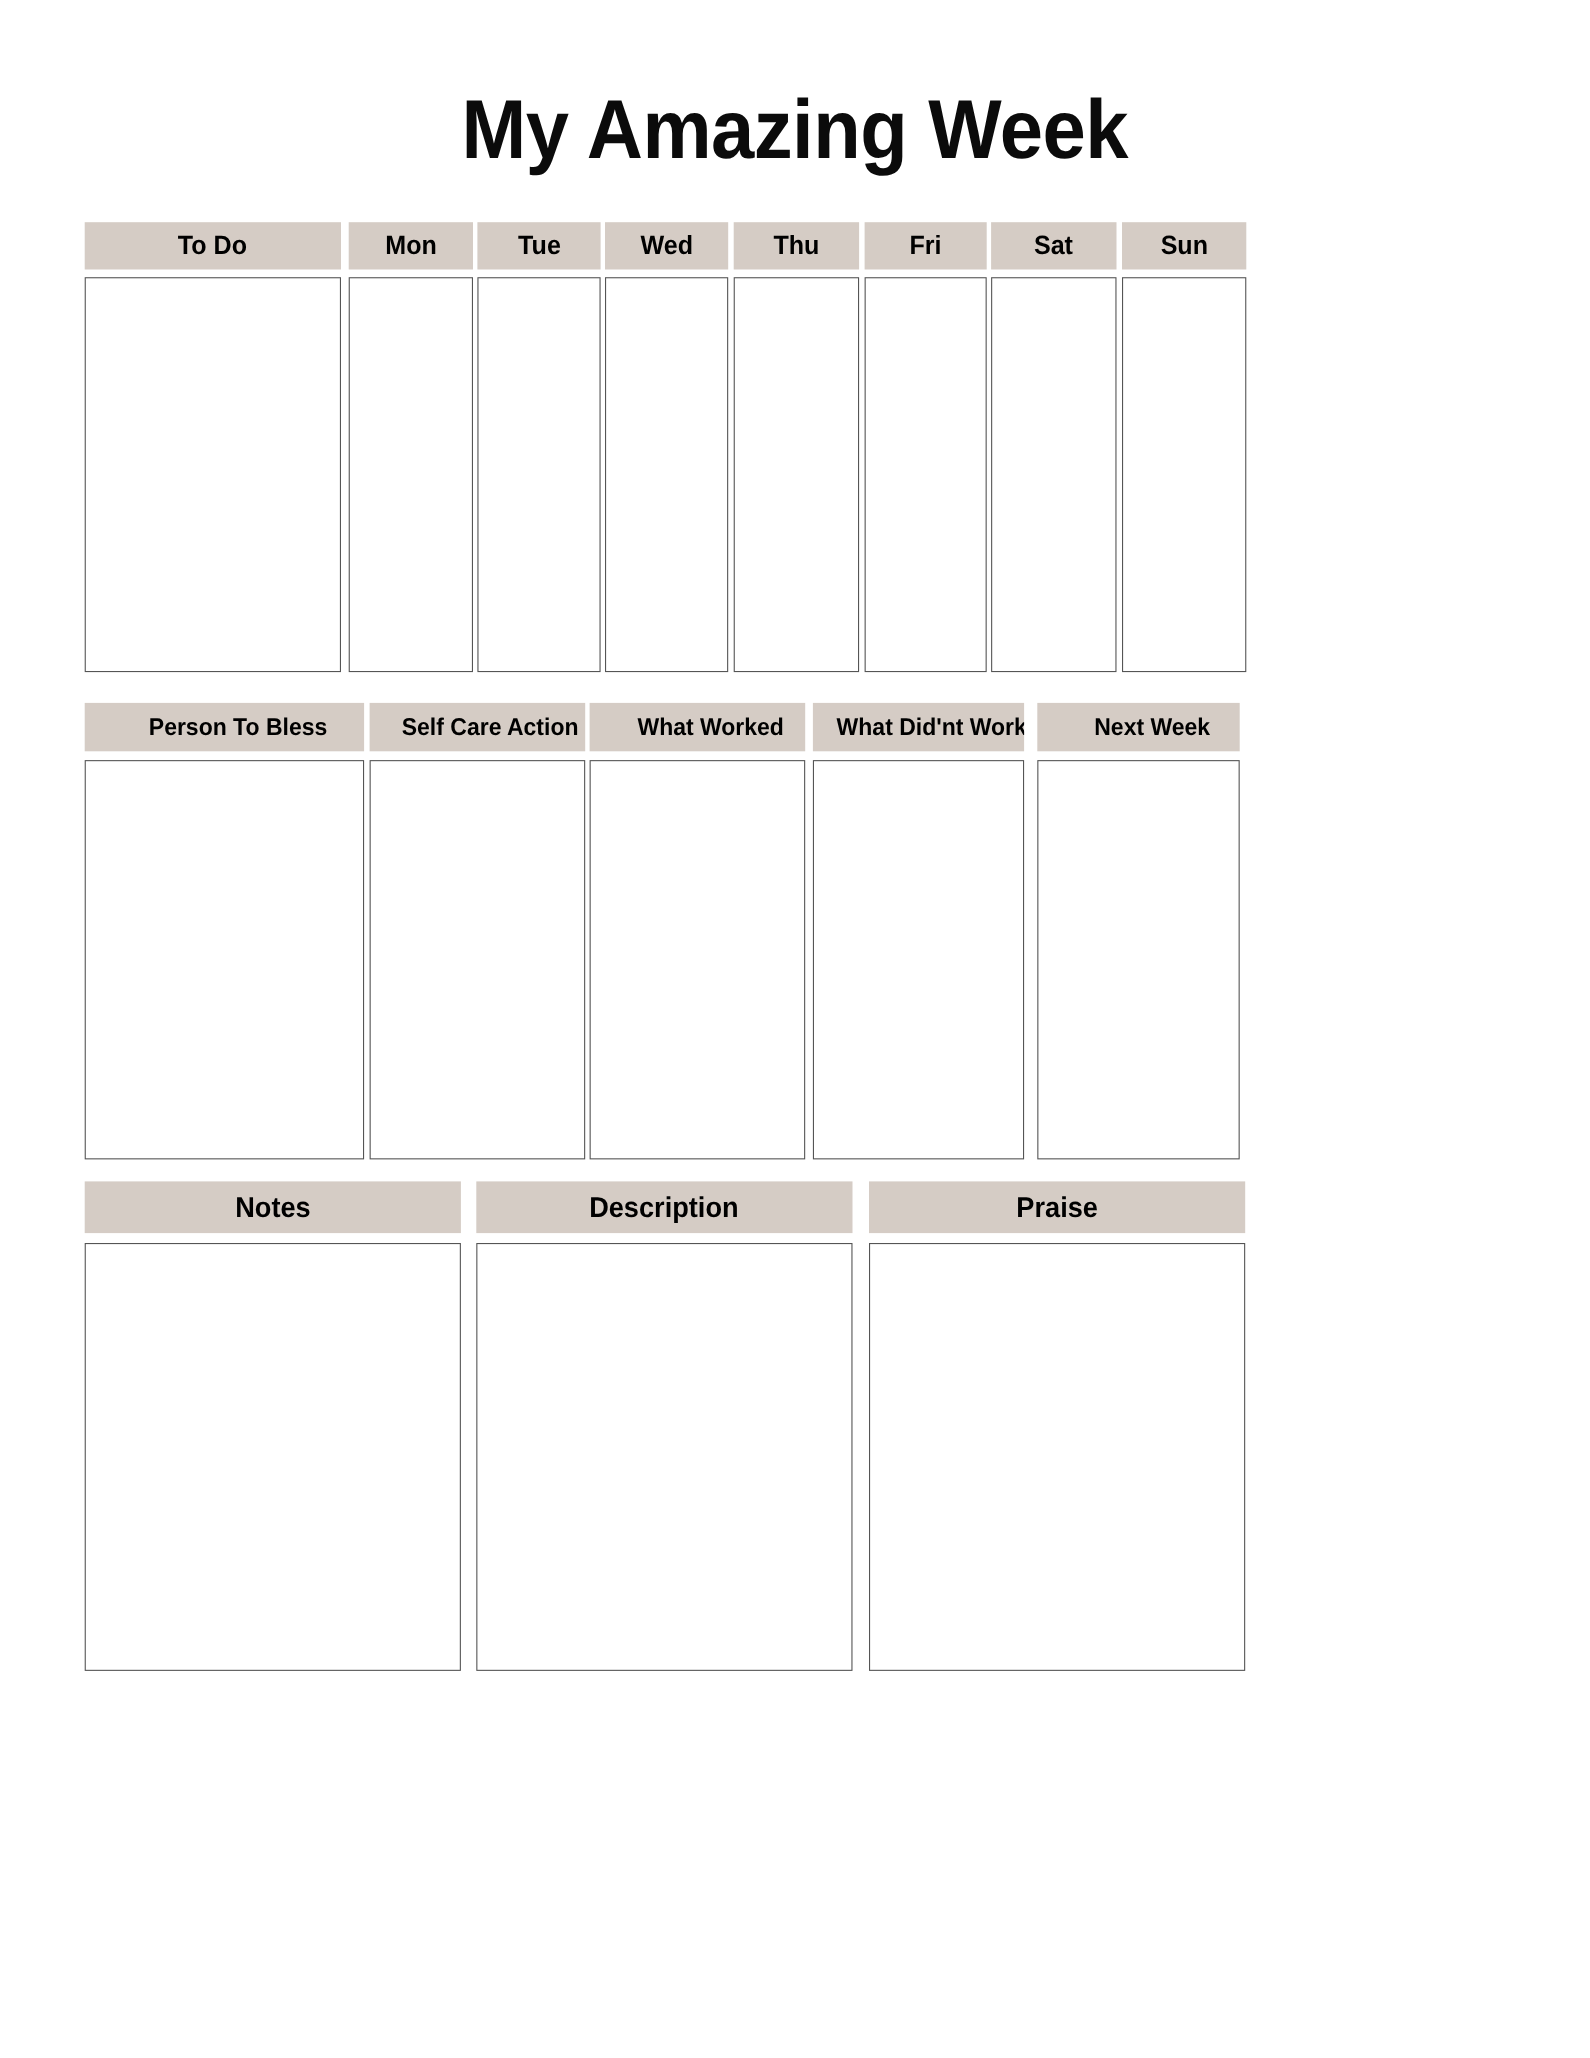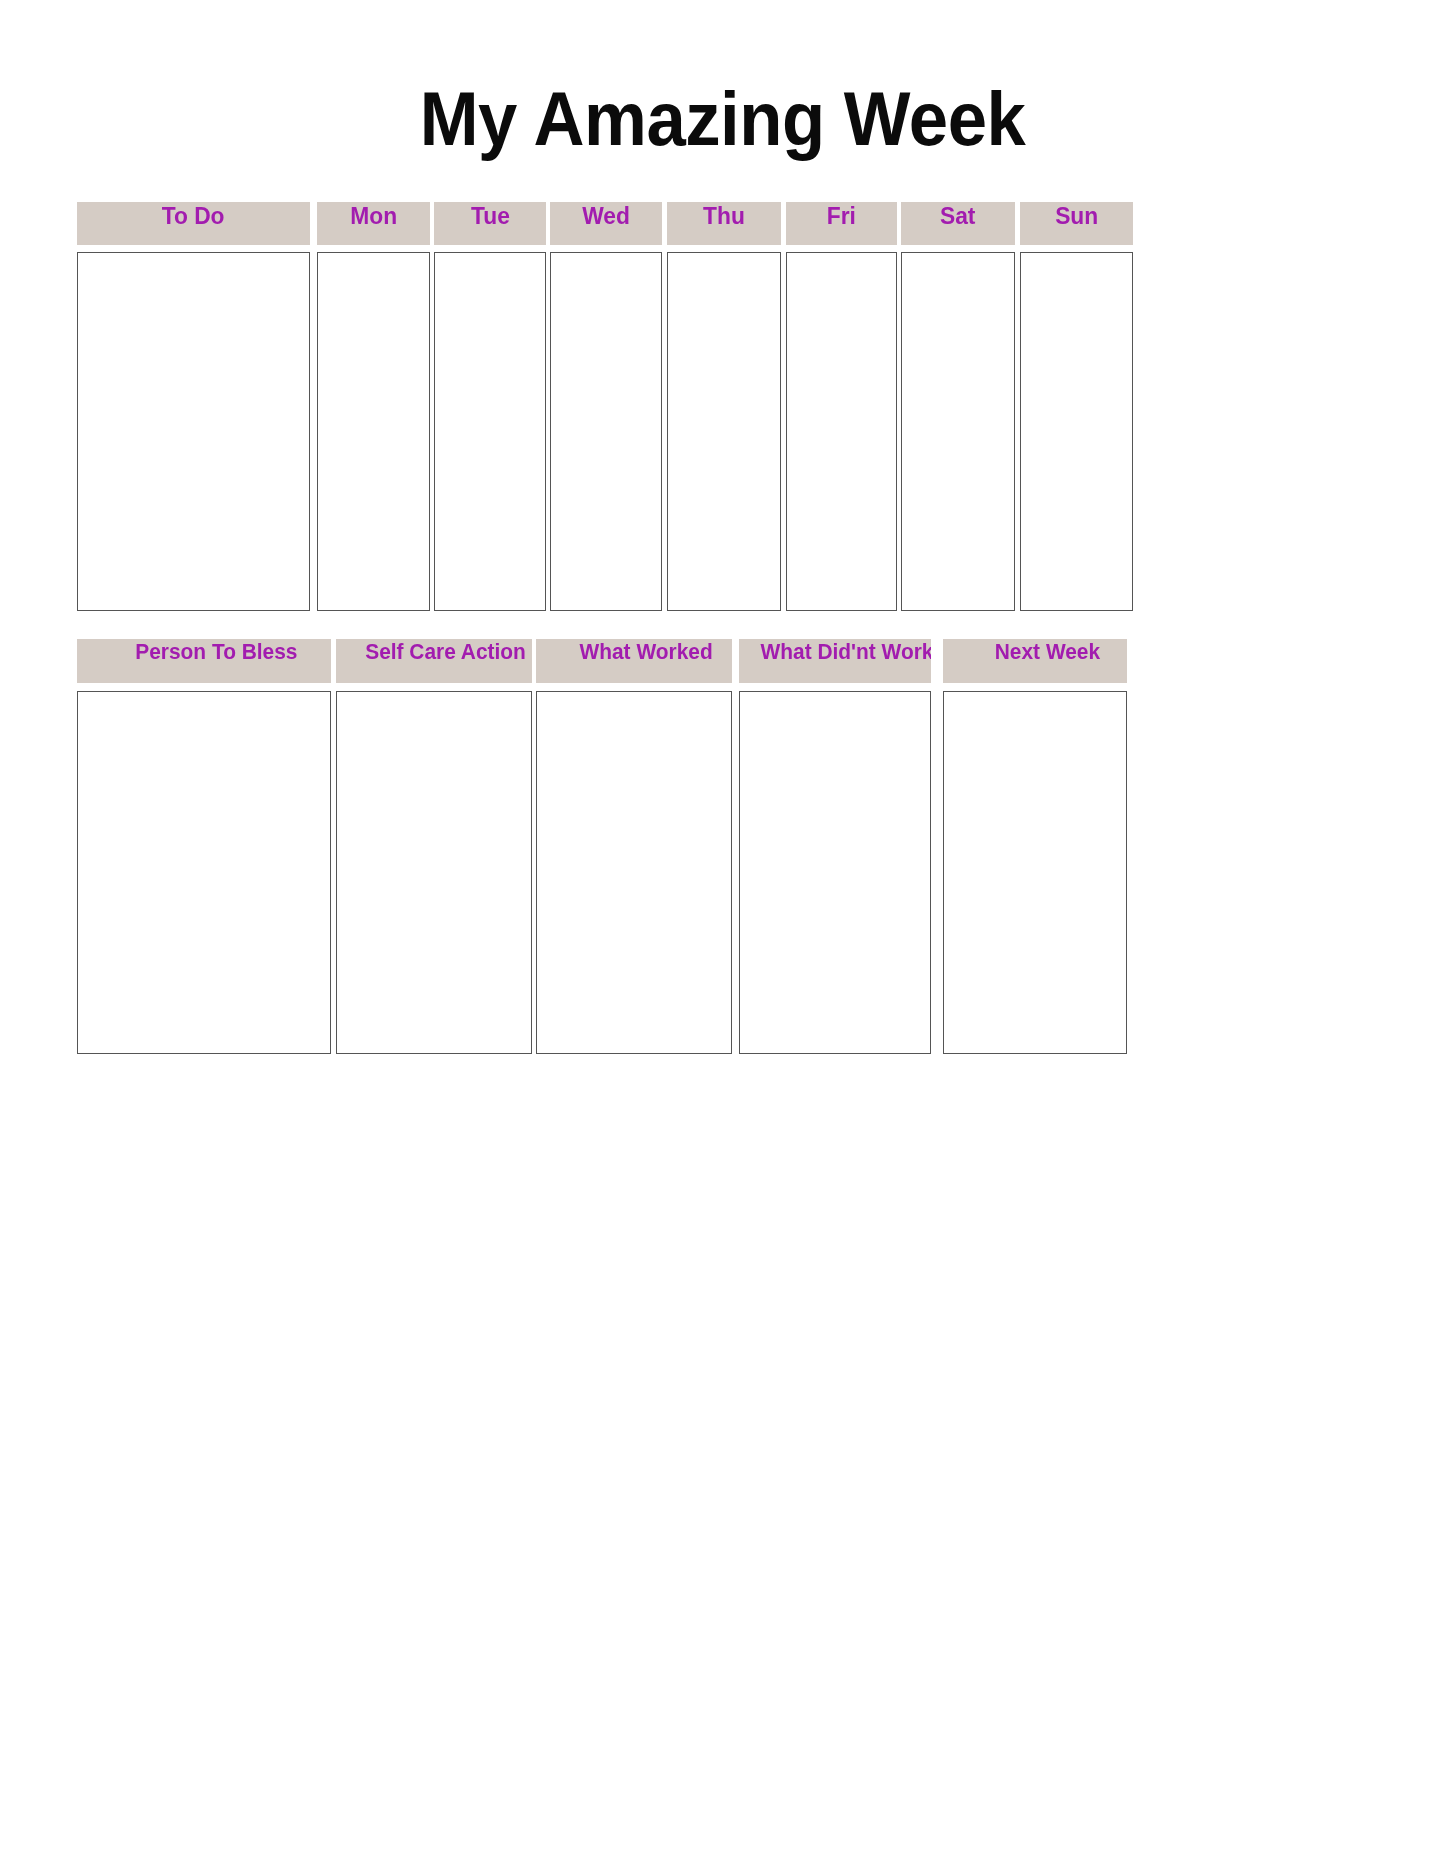--- a/index.html
+++ b/index.html
@@ -51,28 +51,28 @@
     position: absolute;
     top: 0;
   }
 
   .col-header {
     position: absolute;
     left: 0;
     top: 0;
     width: 100%;
     background: #d5ccc5;
-    color: #a21caf;
+    color: #000000;
     font-weight: bold;
     text-align: center;
     white-space: nowrap;
     overflow: hidden;
     box-sizing: border-box;
     display: flex;
-    align-items: flex-start;
+    align-items: center;
     justify-content: center;
   }
 
   .col-box {
     position: absolute;
     left: 0;
     width: 100%;
     border: 1px solid #555555;
     background: #ffffff;
     box-sizing: border-box;
@@ -217,14 +217,38 @@
 
     <div class="col" style="left:943px; width:184px;">
       <div class="col-header">
           <span class="hdr-text">Next Week</span>
         </div>
       <div class="col-box"></div>
     </div>
 
   </div>
 
+  <div class="section" id="section-notes">
+
+    <div class="col" style="left:77px; width:342px;">
+      <div class="col-header">
+          <span class="hdr-text">Notes</span>
+        </div>
+      <div class="col-box"></div>
+    </div>
+
+    <div class="col" style="left:433px; width:342px;">
+      <div class="col-header">
+          <span class="hdr-text">Description</span>
+        </div>
+      <div class="col-box"></div>
+    </div>
+
+    <div class="col" style="left:790px; width:342px;">
+      <div class="col-header">
+          <span class="hdr-text">Praise</span>
+        </div>
+      <div class="col-box"></div>
+    </div>
+
+  </div>
 
 </div>
 
 </body></html>

